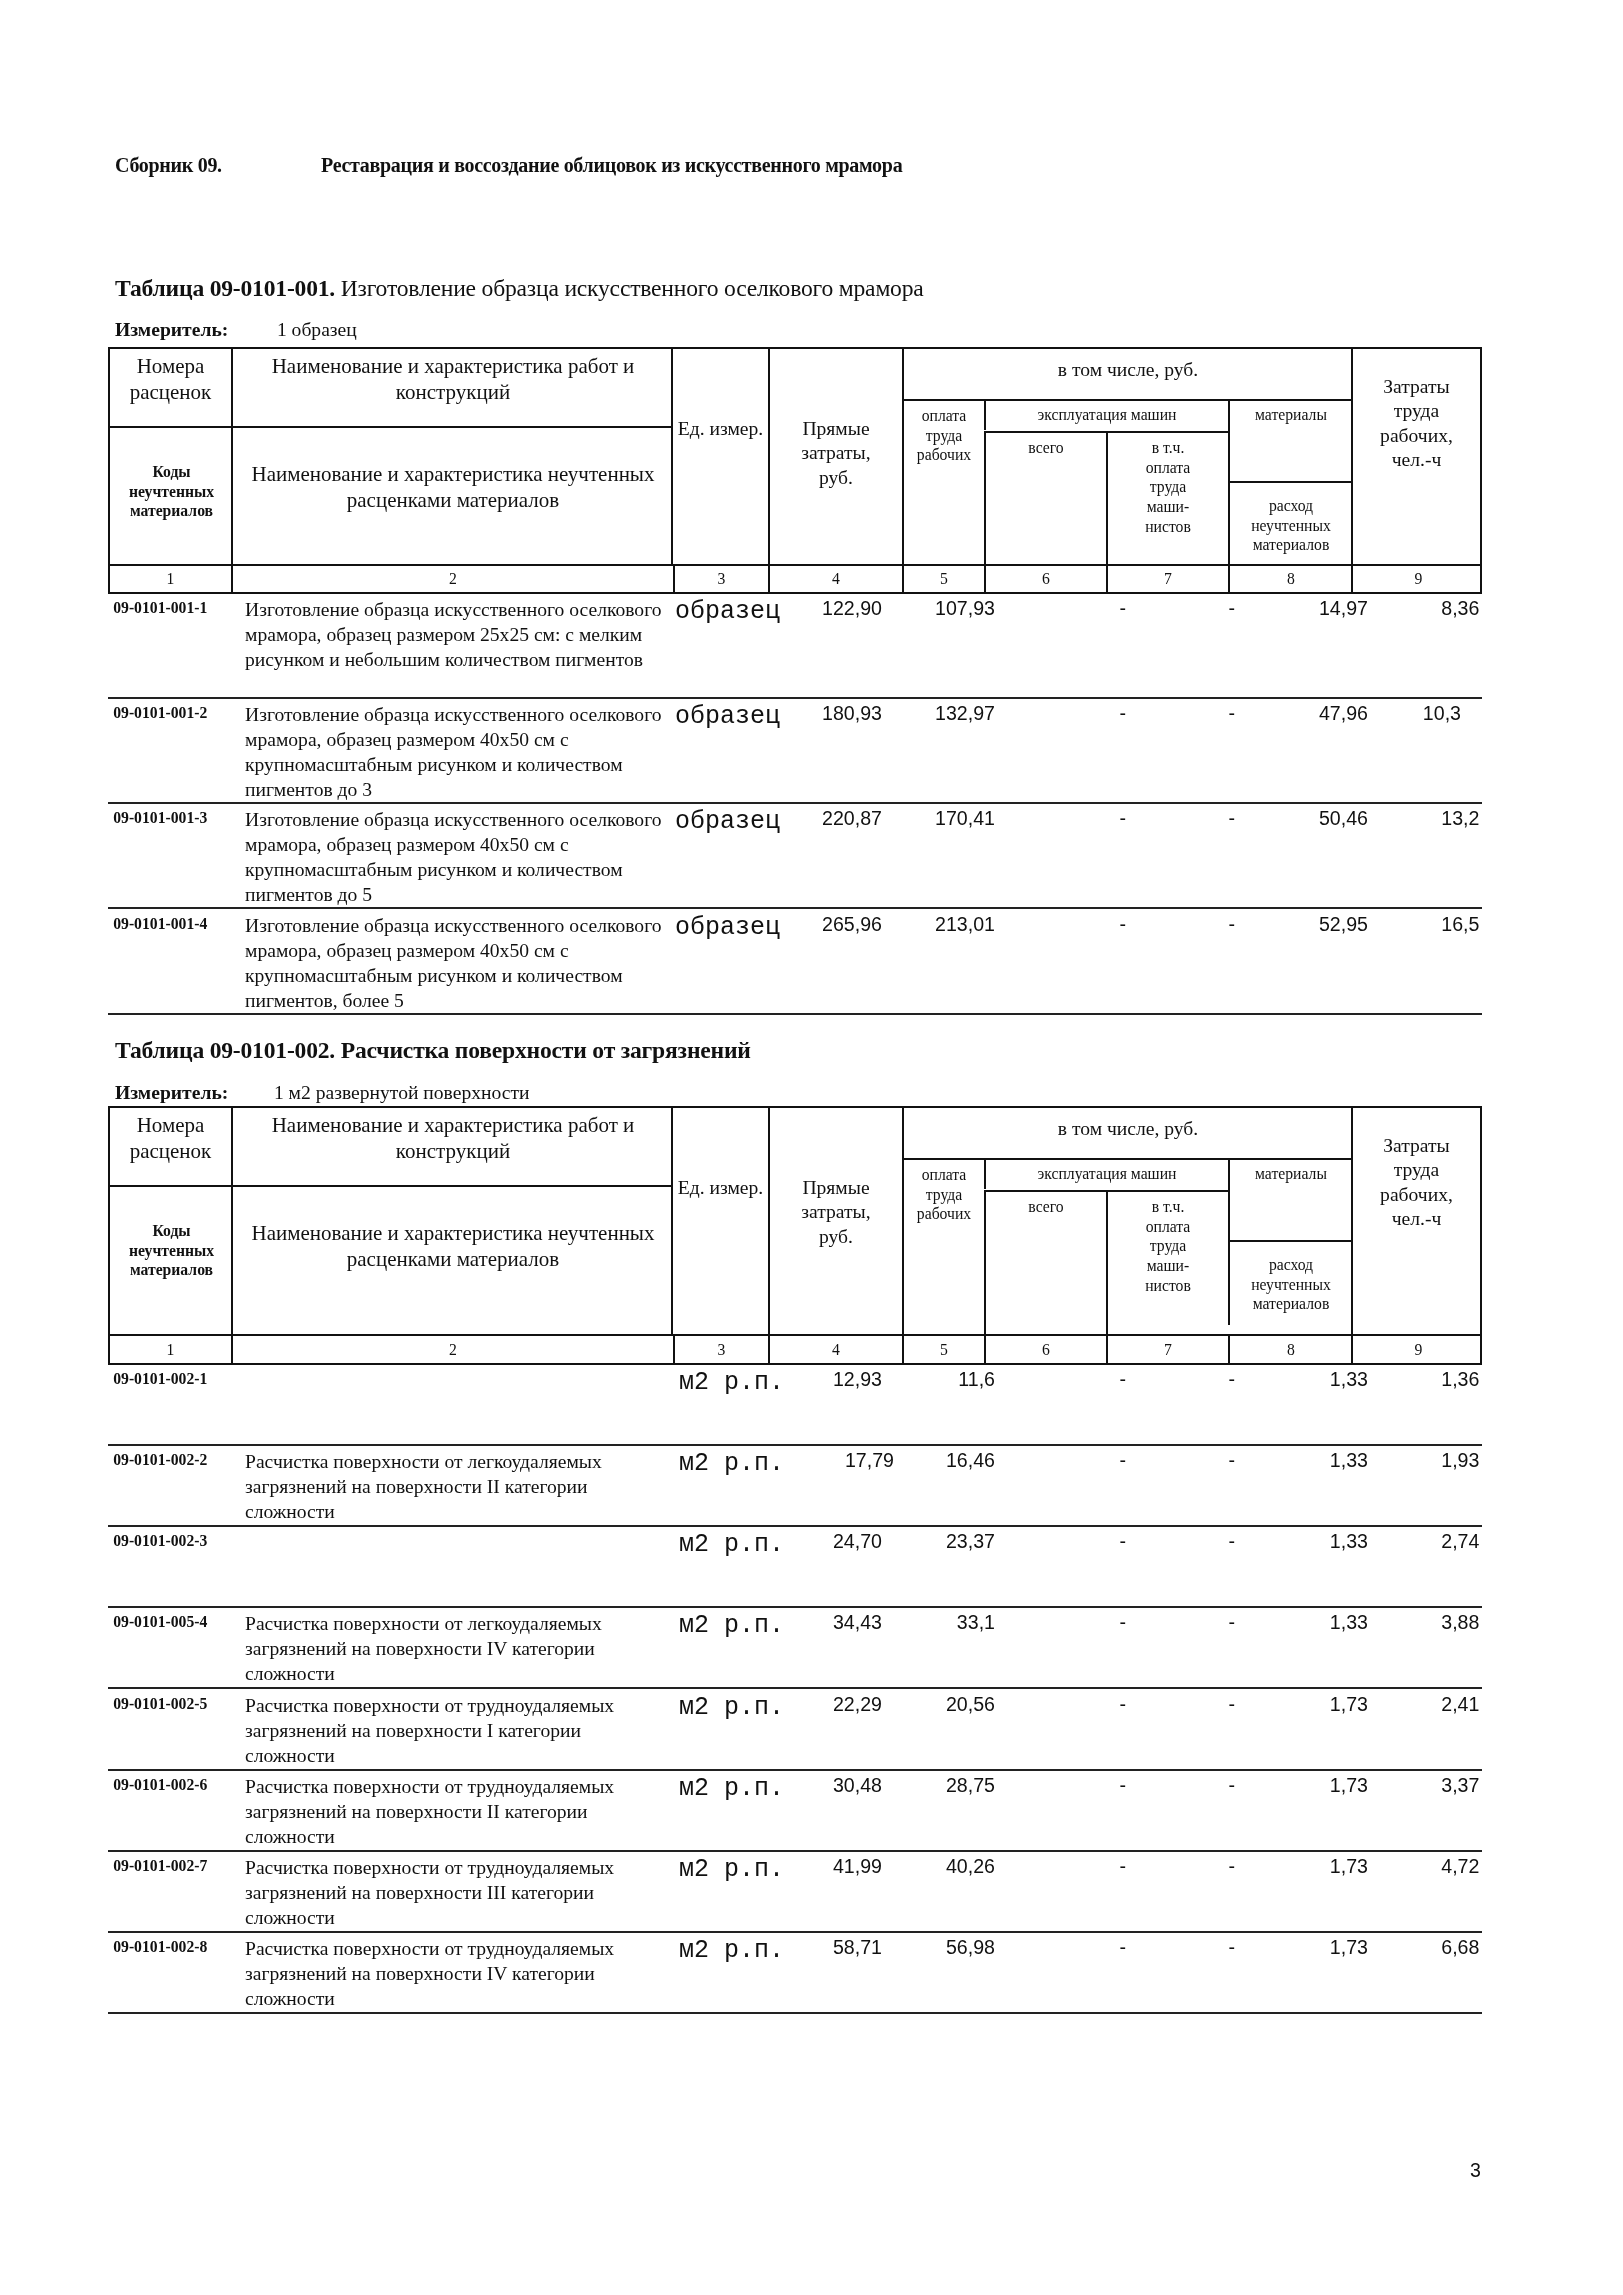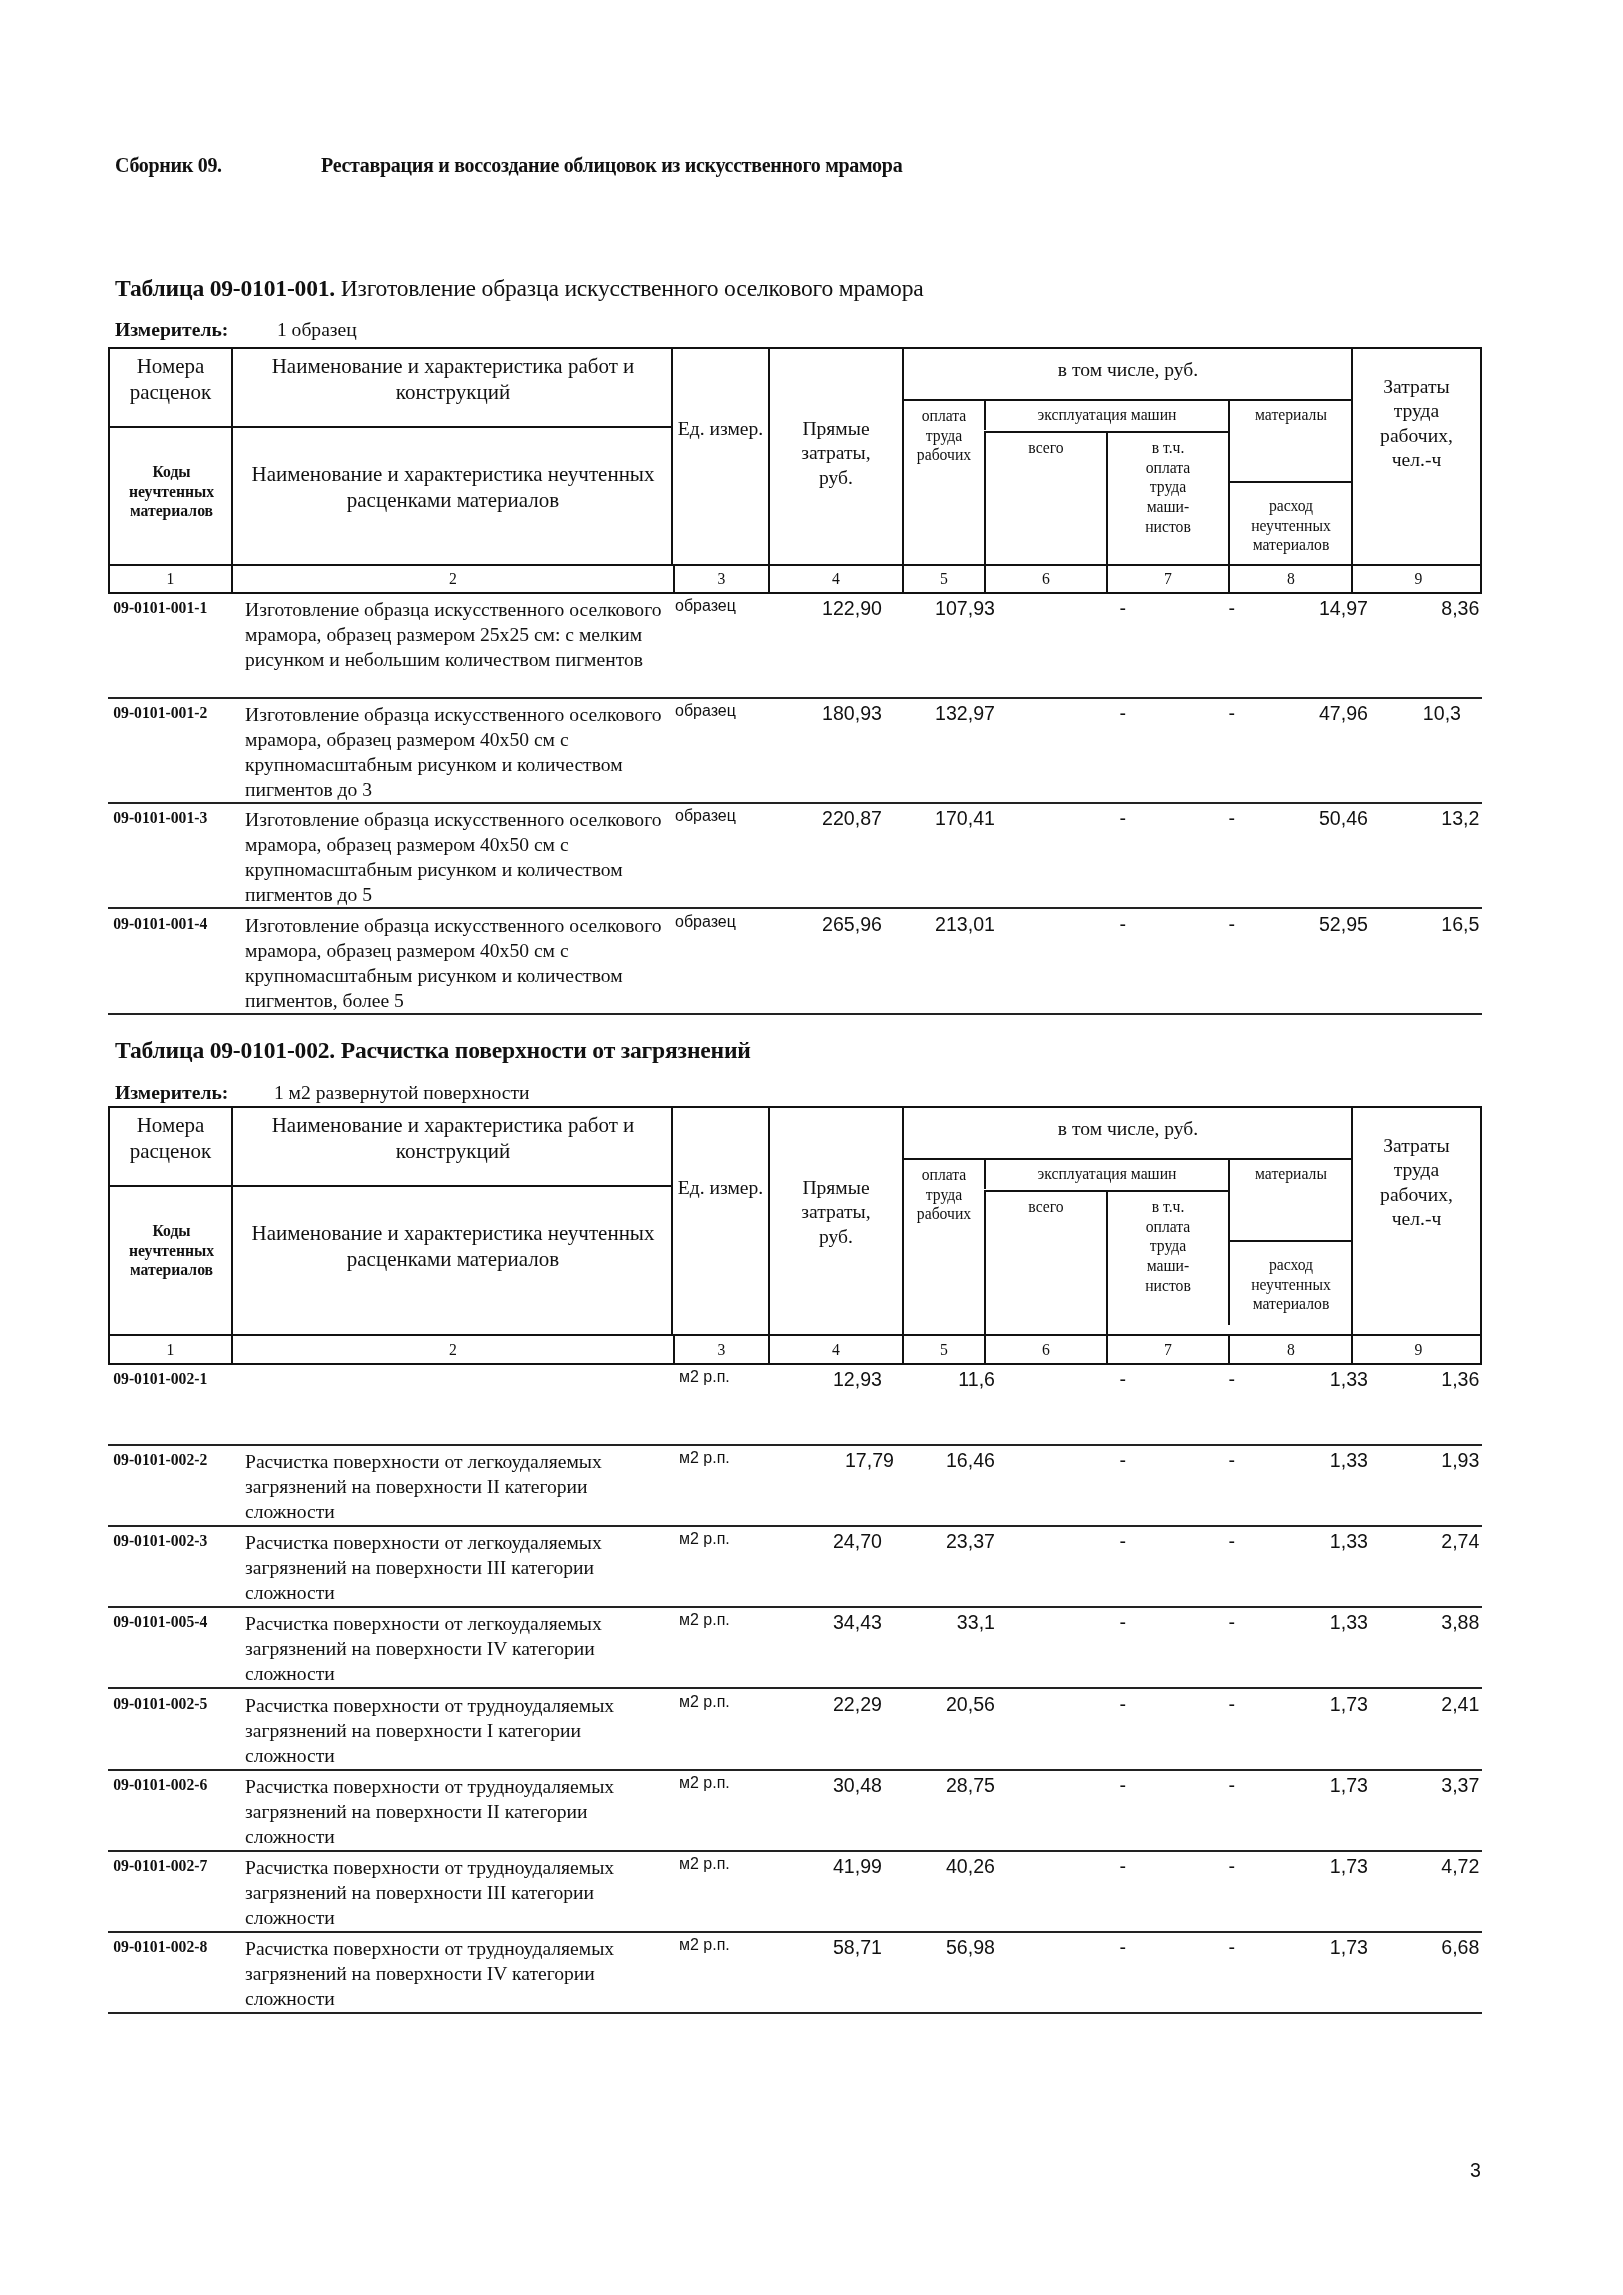--- a/index.html
+++ b/index.html
@@ -16,21 +16,21 @@
   .bl { border-left:2px solid #111; }
   .bt { border-top:2px solid #111; }
   .fs32 { font-size:21px; }
   .fs30 { font-size:19.6px; }
   .fs24 { font-size:15.7px; }
   .num-row { position:absolute; box-sizing:border-box; border:2px solid #111; border-top:none; }
   .num-row .n { position:absolute; top:0; bottom:0; display:flex; align-items:center; justify-content:center; font-size:15.7px; box-sizing:border-box; }
   .row { position:absolute; left:108px; width:1374px; box-sizing:border-box; border-bottom:2px solid #222; }
   .row .code { position:absolute; left:5.2px; top:5.2px; font-size:15.7px; font-weight:bold; white-space:nowrap; }
   .row .desc { position:absolute; left:137px; top:2.6px; width:537px; font-size:19.6px; line-height:25px; }
-  .row .unit { position:absolute; left:567px; top:2.6px; font-family:Liberation Sans, sans-serif; font-size:16px; white-space:nowrap; }
+  .row .unit { position:absolute; left:567px; top:2.6px; font-family:Liberation Mono, monospace; font-size:25px; white-space:nowrap; }
   .row .v { position:absolute; top:2.6px; font-family:"Liberation Sans", sans-serif; font-size:19.6px; text-align:right; white-space:nowrap; }
   .page-num { right:142px; top:2159px; font-family:"Liberation Sans", sans-serif; font-size:19.6px; }
 </style>
 </head>
 <body>
 
 <div class="abs page-title">
   <span class="num">Сборник 09.</span><span>Реставрация и воссоздание облицовок из искусственного мрамора</span>
 </div>
 
@@ -176,21 +176,20 @@
           <div class="unit" style="left: 571px;">м2 р.п.</div>
           <div class="v" style="right: 588px;">17,79</div>
           <div class="v" style="right: 487px;">16,46</div>
           <div class="v" style="right: 356px;">-</div>
           <div class="v" style="right: 247px;">-</div>
           <div class="v" style="right: 114px;">1,33</div>
           <div class="v" style="right: 2.6px;">1,93</div>
         </div>
         <div class="row" style="top: 1527px; height: 81px;">
           <div class="code">09-0101-002-3</div>
-          <div class="desc" style="width: 425px;">Расчистка поверхности от легкоудаляемых загрязнений на поверхности III категории сложности</div>
           <div class="unit" style="left: 571px;">м2 р.п.</div>
           <div class="v" style="right: 600px;">24,70</div>
           <div class="v" style="right: 487px;">23,37</div>
           <div class="v" style="right: 356px;">-</div>
           <div class="v" style="right: 247px;">-</div>
           <div class="v" style="right: 114px;">1,33</div>
           <div class="v" style="right: 2.6px;">2,74</div>
         </div>
         <div class="row" style="top: 1608px; height: 81px;">
           <div class="code">09-0101-005-4</div>

